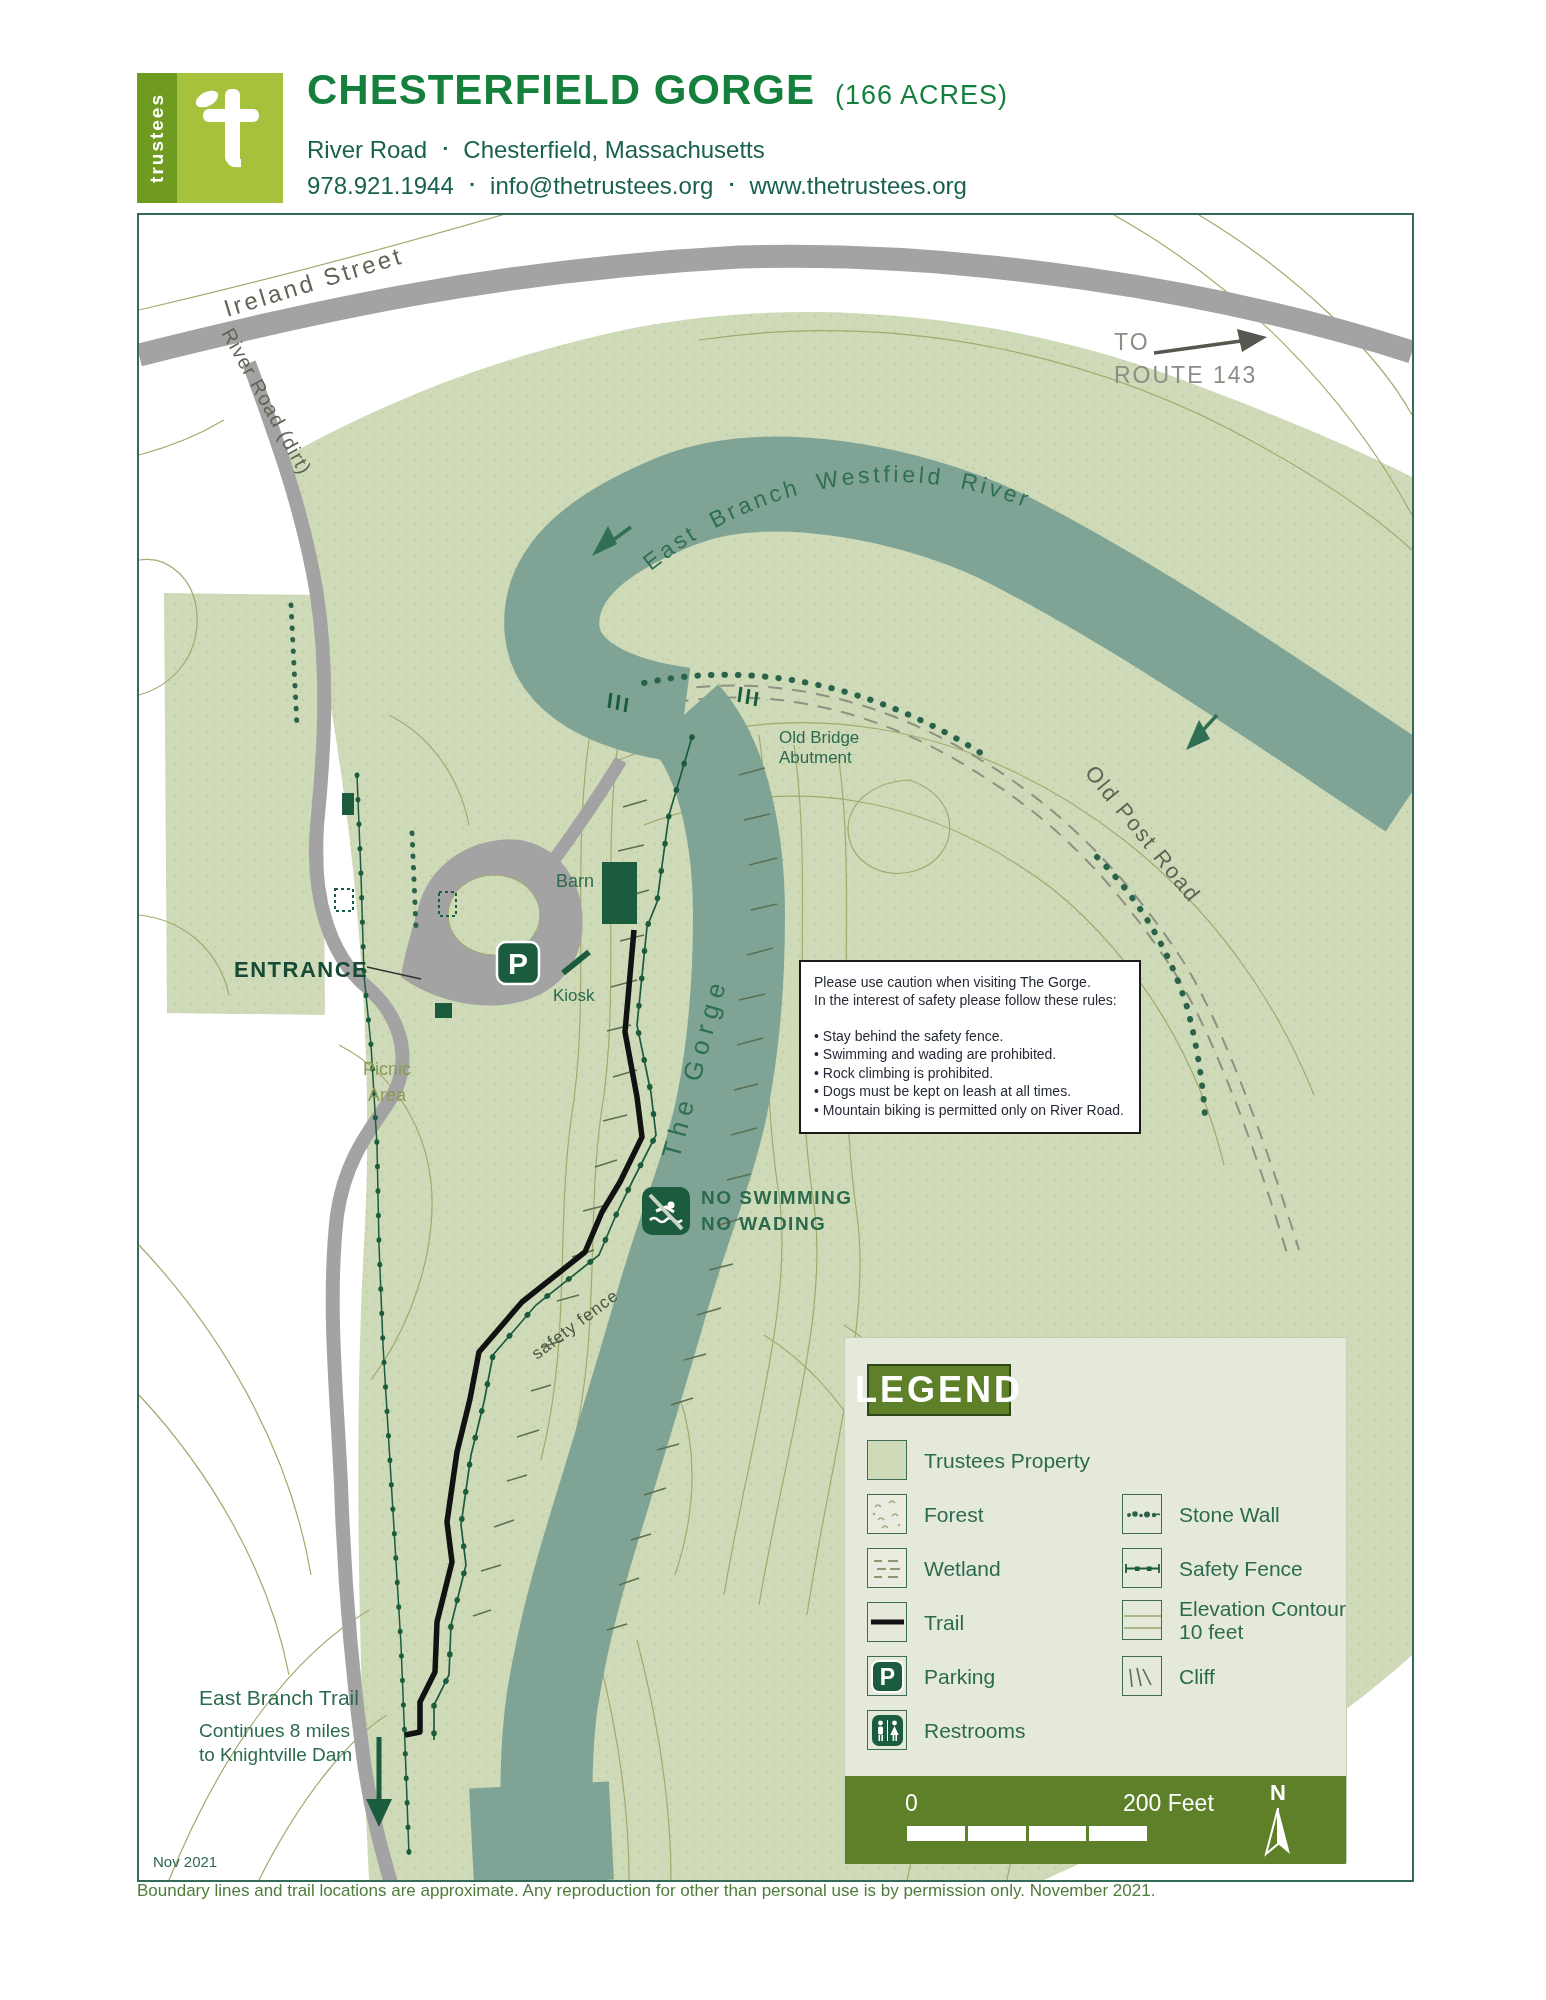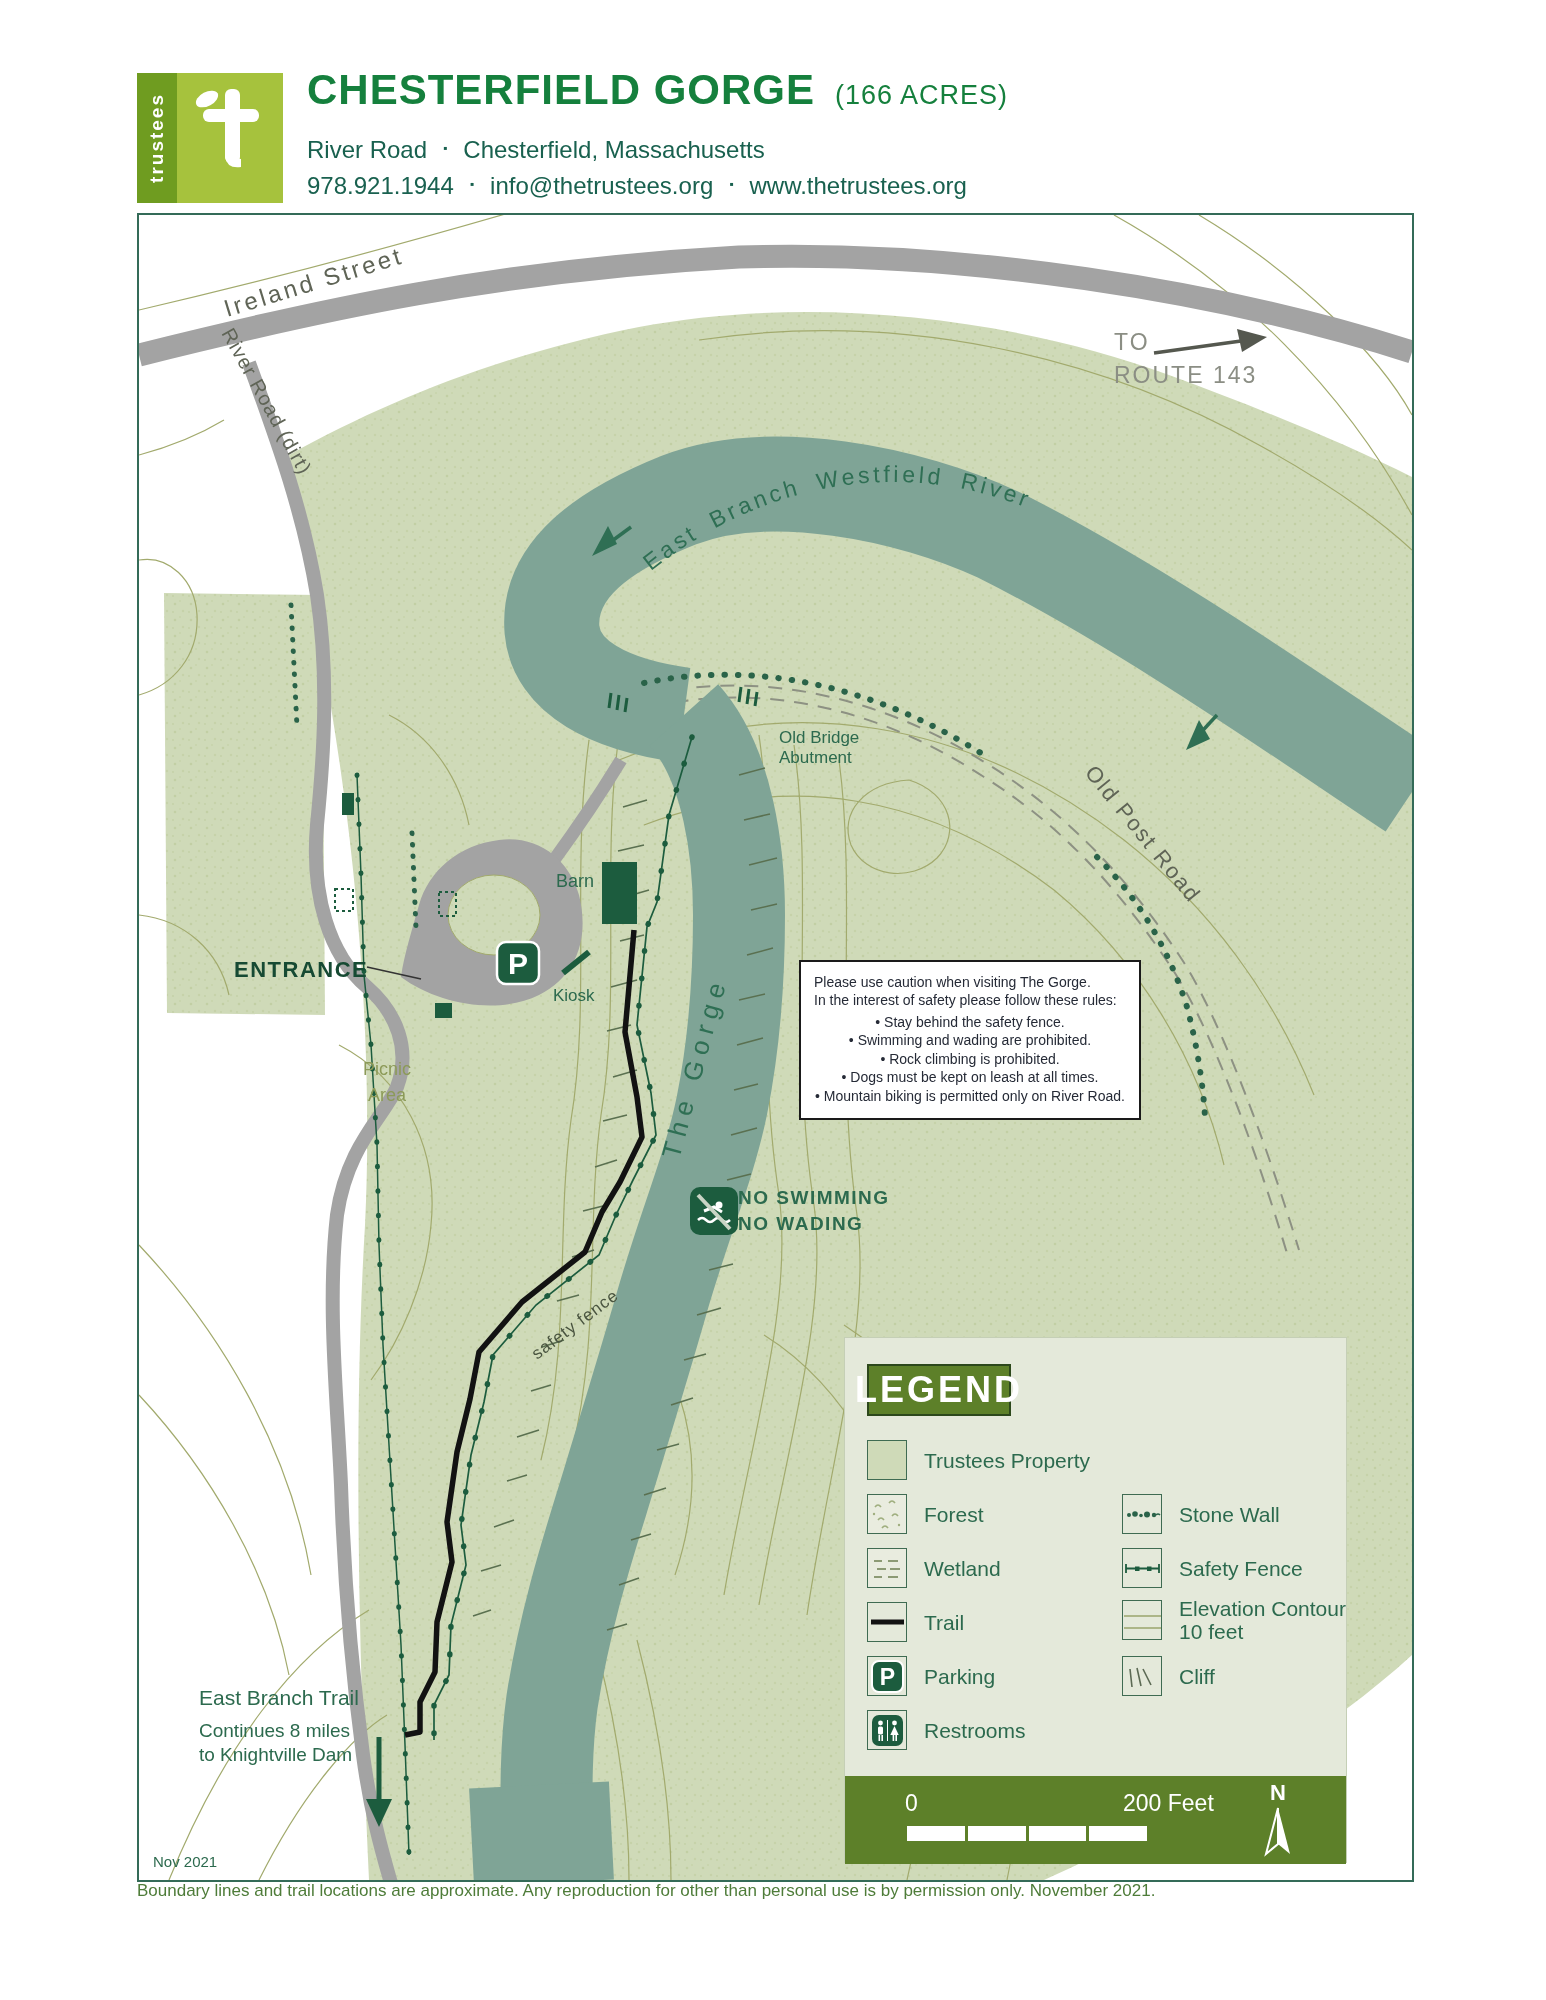--- a/index.html
+++ b/index.html
@@ -16,24 +16,24 @@
   .h-title .acres{font-size:27px;letter-spacing:1px;}
   .h-line{left:307px;display:flex;align-items:center;gap:16px;color:#19614f;font-size:24px;}
   .h-line .sq{font-size:12px;position:relative;top:-2px;}
 
   
   #map{left:137px;top:213px;width:1273px;height:1665px;border:2px solid #346b58;box-sizing:content-box;background:#fff;overflow:hidden;}
   #map svg.base{position:absolute;left:0;top:0;}
 
   
   #caution{left:660px;top:745px;width:342px;background:#fff;border:2px solid #1a1a1a;box-sizing:border-box;padding:11px 13px 13px 13px;color:#252a36;font-size:14px;line-height:1.32;}
-  #caution .rules{margin-top:3px;text-align:center;}
-
-  
-  #noswim{left:503px;top:970px;display:flex;align-items:center;margin-left:48px;}
+  #caution .rules{margin-top:17px;}
+
+  
+  #noswim{left:503px;top:970px;display:flex;align-items:center;gap:11px;}
   #noswim .txt{color:#2c6a4e;font-weight:bold;font-size:19px;letter-spacing:1.5px;line-height:1.35;}
 
   
   #legend{left:705px;top:1122px;width:503px;height:526px;background:#e4e9da;border:1px solid #c5cfb6;box-sizing:border-box;}
   .ltitle{position:absolute;left:22px;top:26px;width:144px;height:52px;background:#5d8029;border:2px solid #2c481b;color:#fff;font-size:36px;letter-spacing:3px;display:flex;align-items:center;justify-content:center;font-weight:bold;box-sizing:border-box;}
   .lrow{position:absolute;display:flex;align-items:center;gap:17px;height:44px;}
   .sw{width:40px;height:40px;border:1.5px solid #3f6b52;box-sizing:border-box;background:transparent;display:flex;align-items:center;justify-content:center;}
   .sw.fill{background:#cfdab8;}
   .sw.pale{background:#e9ecdf;}
   .llab{font-size:21px;color:#2c6a4e;line-height:23px;}

